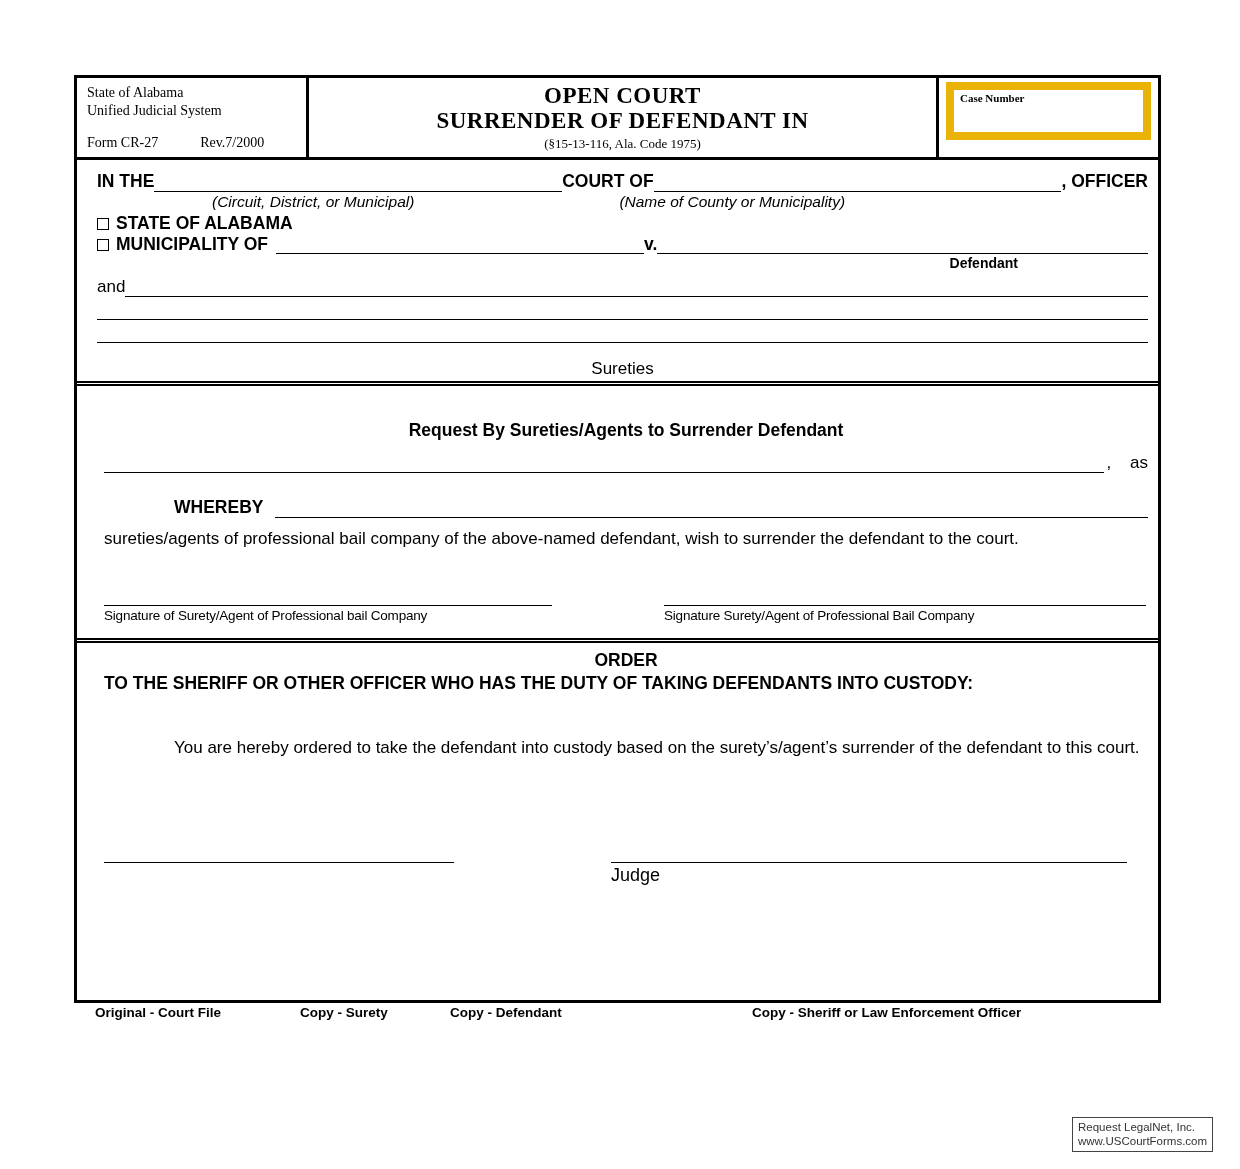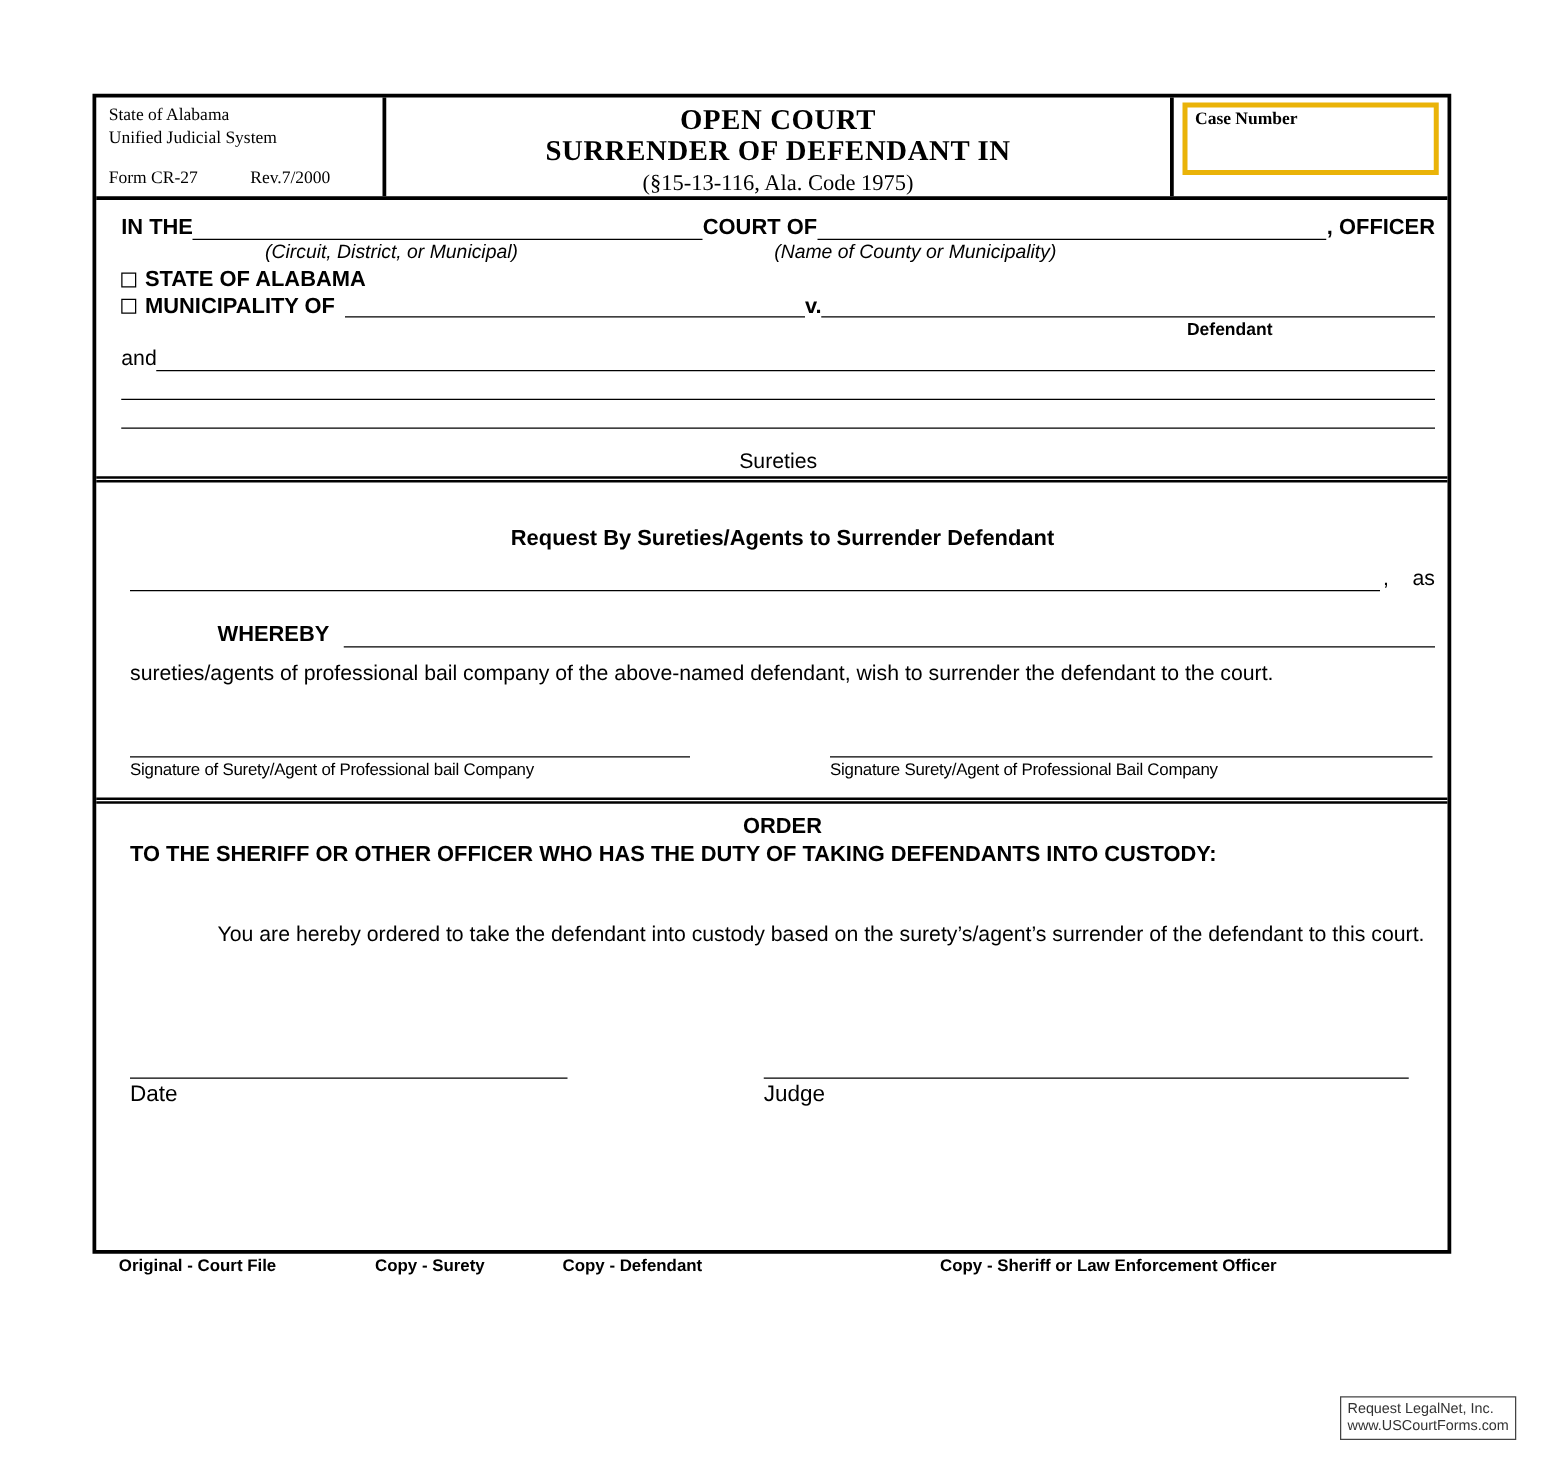--- a/index.html
+++ b/index.html
@@ -20,25 +20,25 @@
     font-family:"Liberation Serif", serif; font-size:14px; line-height:1.25;
     display:flex; flex-direction:column;
   }
   .hdr-left .formrow { margin-top:auto; display:flex; padding-bottom:2px; }
   .hdr-left .formrow span:last-child { margin-left:42px; }
   .hdr-mid {
     flex:1; border-right:3px solid #000; text-align:center;
     font-family:"Liberation Serif", serif; padding-top:5px;
   }
   .hdr-mid .t1 { font-size:23px; font-weight:bold; letter-spacing:.5px; line-height:1.1; }
-  .hdr-mid .t2 { font-size:18px; margin-top:2px; }
+  .hdr-mid .t2 { font-size:13px; margin-top:2px; }
   .hdr-right { width:219px; padding:4px 7px; }
   .case-box {
-    border:4px solid #eab308; height:58px; padding:2px 6px;
-    font-family:"Liberation Serif", serif; font-weight:bold; font-size:14px;
+    border:8px solid #eab308; height:58px; padding:2px 6px;
+    font-family:"Liberation Serif", serif; font-weight:bold; font-size:11px;
   }
   
   .sec { position:relative; }
   .divider-top { border-top:5px double #000; }
   .blank { border-bottom:1.5px solid #000; display:inline-block; }
   .grow { flex:1; }
   .row { display:flex; align-items:flex-end; }
   
   .sec1 { height:221px; padding:10px 10px 0 20px; }
   .line1 { font-size:17.5px; font-weight:bold; height:22px; }
@@ -172,21 +172,20 @@
     </div>
   </div>
 
   <div class="sec sec3 divider-top">
     <div class="order-title">ORDER</div>
     <div class="addressee">TO THE SHERIFF OR OTHER OFFICER WHO HAS THE DUTY OF TAKING DEFENDANTS INTO CUSTODY:</div>
     <div class="order-para">You are hereby ordered to take the defendant into custody based on the surety’s/agent’s surrender of the defendant to this court.</div>
     <div class="dj-row">
       <div class="dj-date">
         <div class="dj-line"></div>
-        <div class="dj-label">Date</div>
       </div>
       <div class="dj-gap"></div>
       <div class="dj-judge">
         <div class="dj-line"></div>
         <div class="dj-label">Judge</div>
       </div>
     </div>
   </div>
 
 </div>

